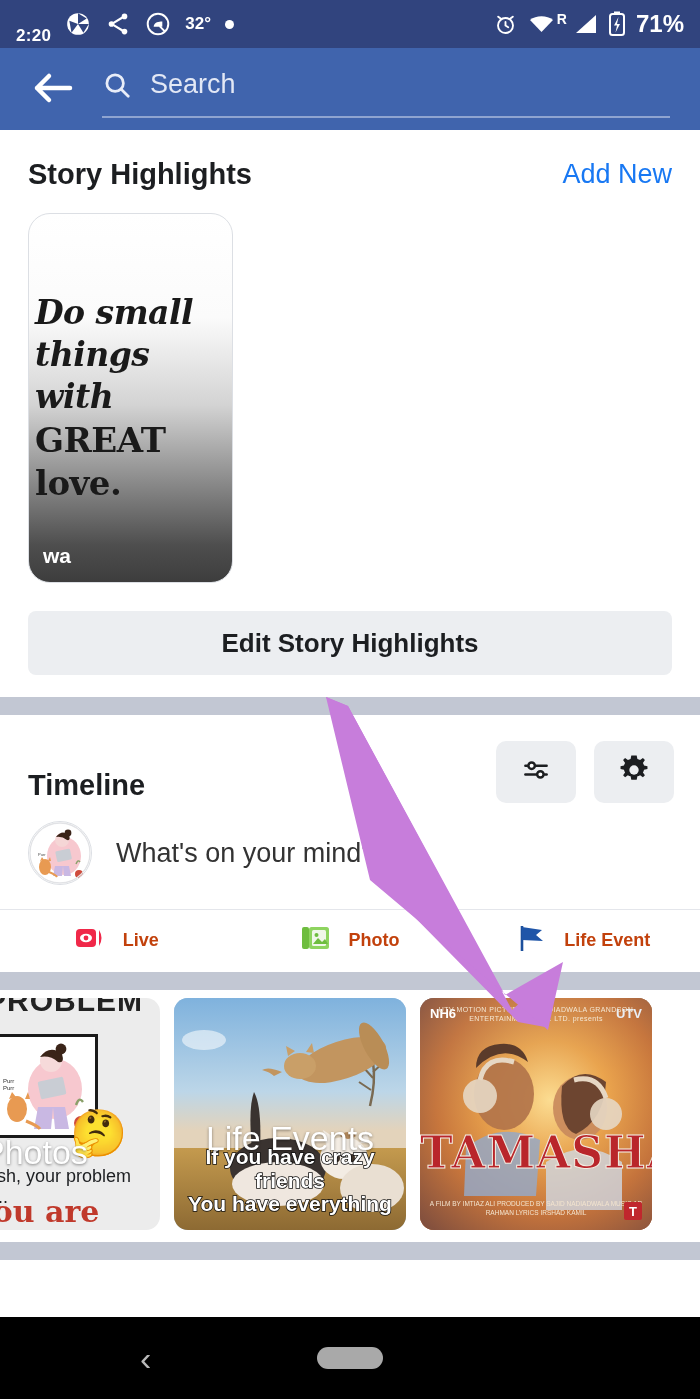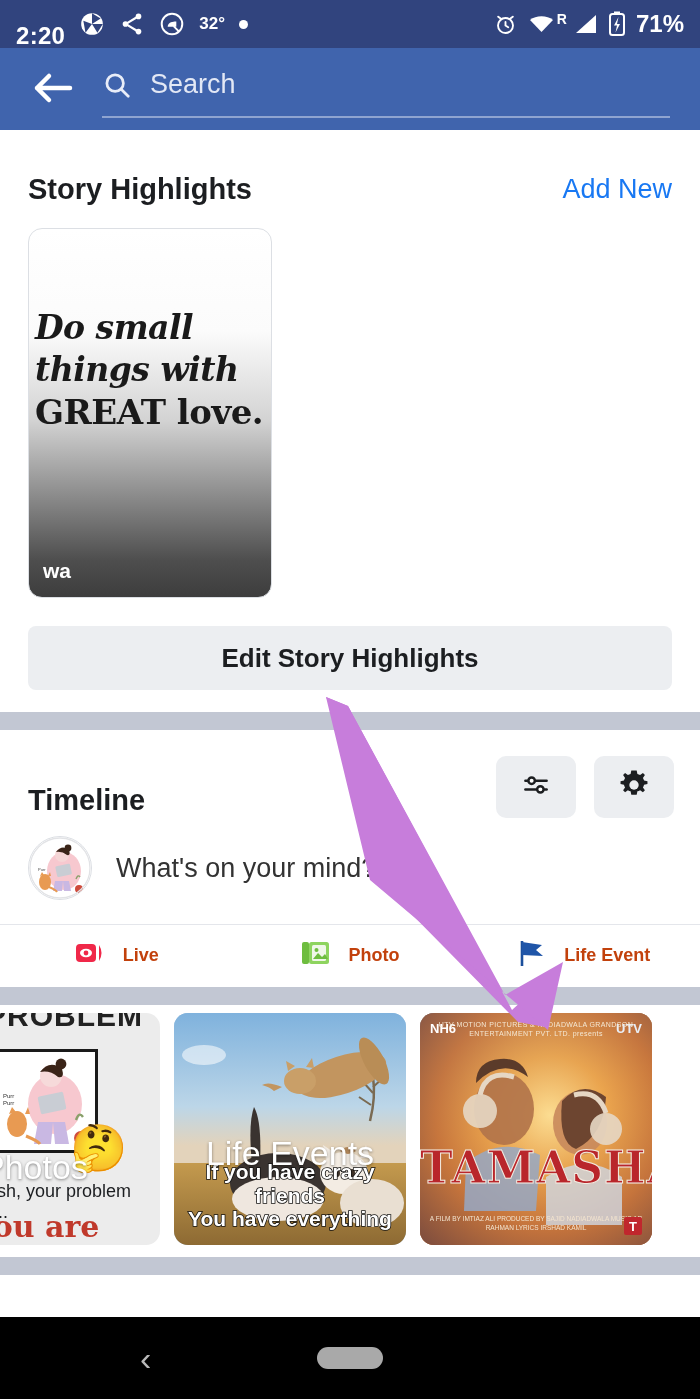--- a/index.html
+++ b/index.html
@@ -12,21 +12,21 @@
   .phone { position: relative; width: 700px; height: 1399px; background: #fff; }
 
   
   .statusbar {
     height: 48px; background: #31447e; color: #fff;
     display: flex; align-items: center; padding: 0 16px;
     font-size: 24px; font-weight: 700;
   }
   .sb-left { display: flex; align-items: center; gap: 14px; }
   .sb-right { margin-left: auto; display: flex; align-items: center; gap: 10px; }
-  .sb-time { font-size: 24px; font-weight: 700; letter-spacing: .3px; margin-top: 24px; }
+  .sb-time { font-size: 17px; font-weight: 700; letter-spacing: .3px; margin-top: 24px; }
   .sb-temp { font-size: 17px; font-weight: 700; }
   .sb-dot { width: 9px; height: 9px; border-radius: 50%; background: #fff; display: inline-block; }
   .sb-batt { font-size: 24px; font-weight: 700; }
   .icn { display: inline-block; line-height: 0; }
 
   
   .appbar {
     height: 82px; background: #4064ad; display: flex; align-items: center;
     padding: 0 0 3px 30px; position: relative;
   }
@@ -39,28 +39,27 @@
   .search-text { color: #e3e8f5; font-size: 27px; font-weight: 400; }
 
   
   .section { background: #fff; }
   .sep { height: 18px; background: #c2c7d3; }
   .thin-sep { height: 1px; background: #e4e6eb; }
 
   .sh-head {
     display: flex; align-items: center; justify-content: space-between;
     padding: 28px 28px 10px 28px;
-    margin-top: 15px;
   }
   .sh-title { font-size: 29px; font-weight: 700; color: #1c1e21; }
   .sh-addnew { font-size: 27px; color: #1878f3; font-weight: 400; }
 
   .story-row { padding: 12px 28px 0 28px; }
   .story-card {
-    width: 244px; height: 370px; border-radius: 14px;
+    width: 205px; height: 370px; border-radius: 22px;
     border: 1px solid #dcdfe4; overflow: hidden; position: relative;
     background: linear-gradient(to bottom, #ffffff 0%, #fbfbfb 28%, #d3d3d3 52%, #8d8d8d 72%, #4e4e4e 90%, #3d3d3d 100%);
   }
   .story-quote {
     position: absolute; top: 78px; left: 6px; right: 6px;
     font-family: "DejaVu Serif", serif; font-style: italic;
     font-size: 33px; line-height: 1.28; color: #1a1a1a; text-align: left;
     font-weight: 700; letter-spacing: -0.5px;
   }
   .story-quote .big { font-size: 34px; font-style: normal; font-weight: 700; }

